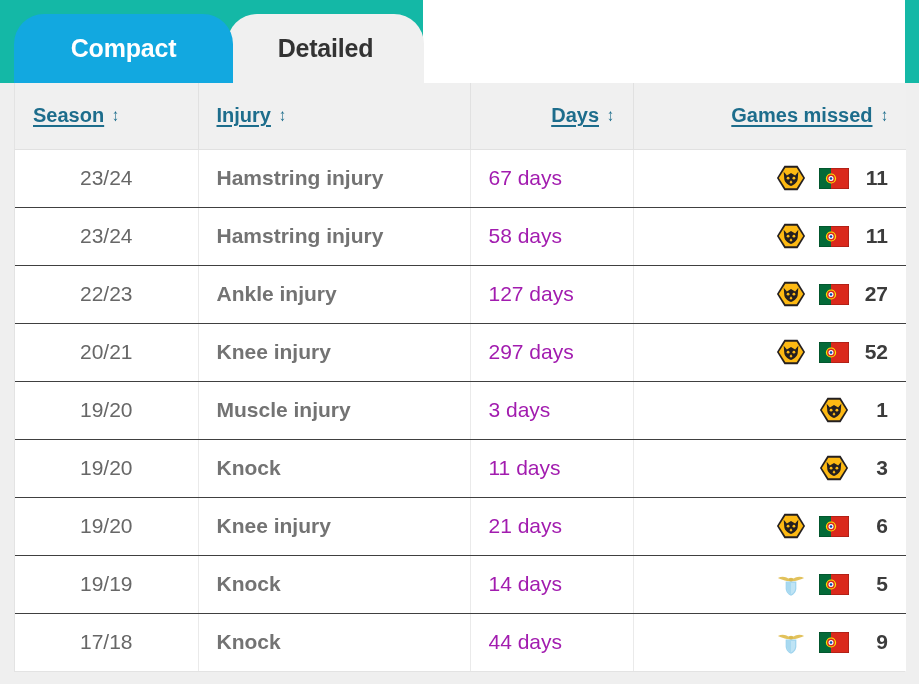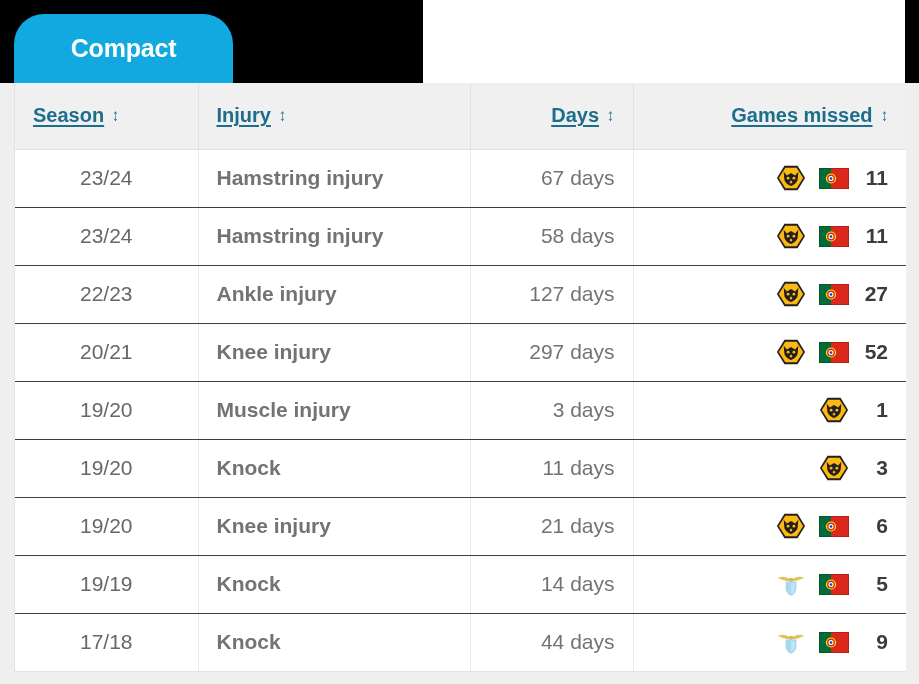--- a/index.html
+++ b/index.html
@@ -23,21 +23,21 @@
     background: #EFEFEF;
   }
 
   
   .tabbar {
     position: absolute;
     left: 0;
     top: 0;
     width: 919px;
     height: 83px;
-    background: #000000;
+    background: #14b8a6;
   }
   .tabbar .white-right {
     position: absolute;
     left: 423px;
     top: 0;
     right: 14px;
     height: 83px;
     background: #FFFFFF;
   }
   .tab {
@@ -139,23 +139,23 @@
     font-size: 21px;
     color: #676767;
   }
   td.cell-injury {
     text-align: left;
     font-size: 21px;
     font-weight: bold;
     color: #737373;
   }
   td.cell-days {
-    text-align: right;
+    text-align: left;
     font-size: 21px;
-    color: #737373;
+    color: #a21caf;
   }
   td.cell-games {
     text-align: right;
   }
   .games-inner {
     display: flex;
     align-items: center;
     justify-content: flex-end;
     gap: 13px;
   }
@@ -173,20 +173,23 @@
 </style>
 </head>
 <body>
 
 <div class="page">
 
   <div class="tabbar">
     <div class="white-right"></div>
     <div class="tab tab-compact">
       <span>Compact</span>
+    </div>
+    <div class="tab tab-detailed">
+      <span>Detailed</span>
     </div>
   </div>
 
   <div class="table-wrap">
     <table class="injury-table">
       <colgroup>
         <col class="c-season">
           <col class="c-injury">
           <col class="c-days">
           <col class="c-games">

